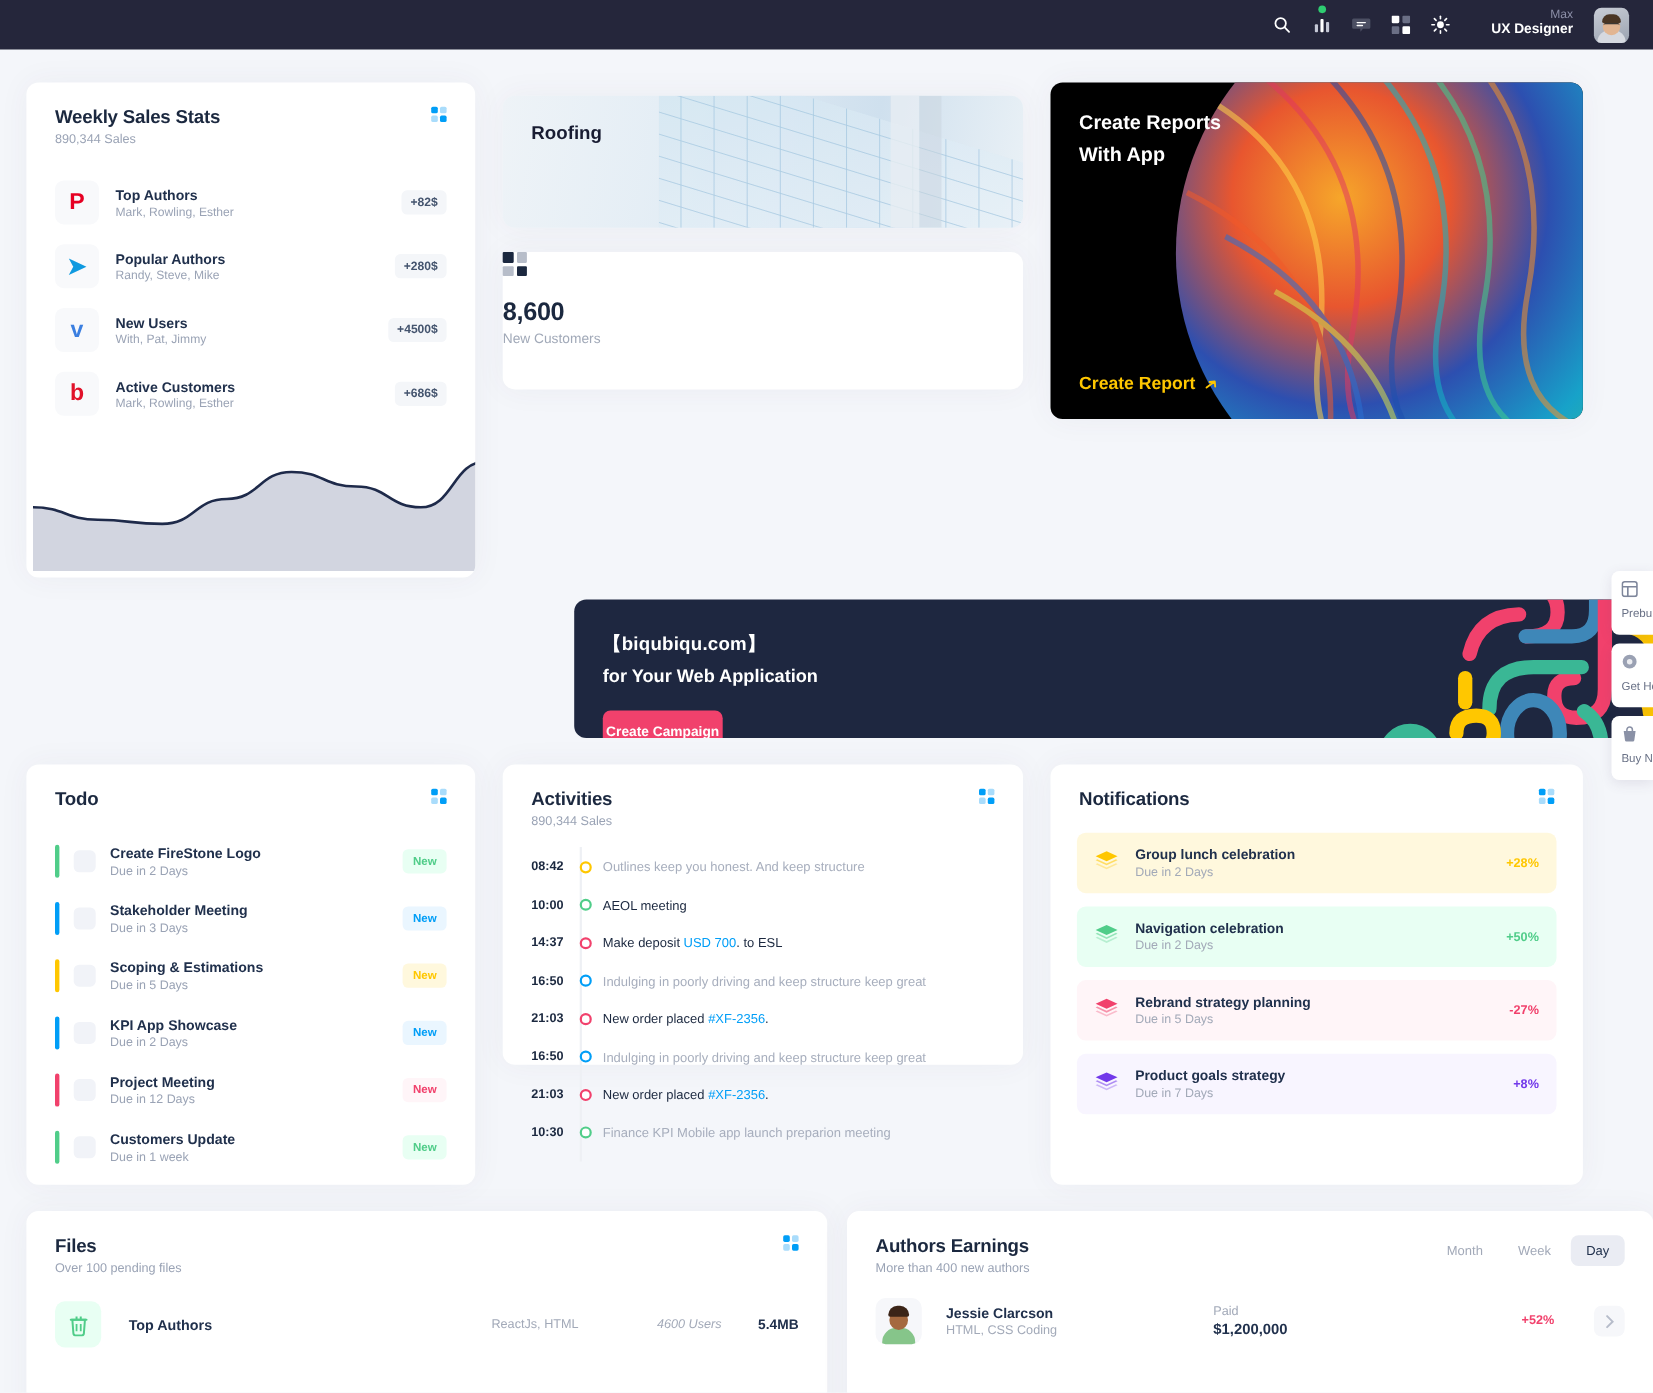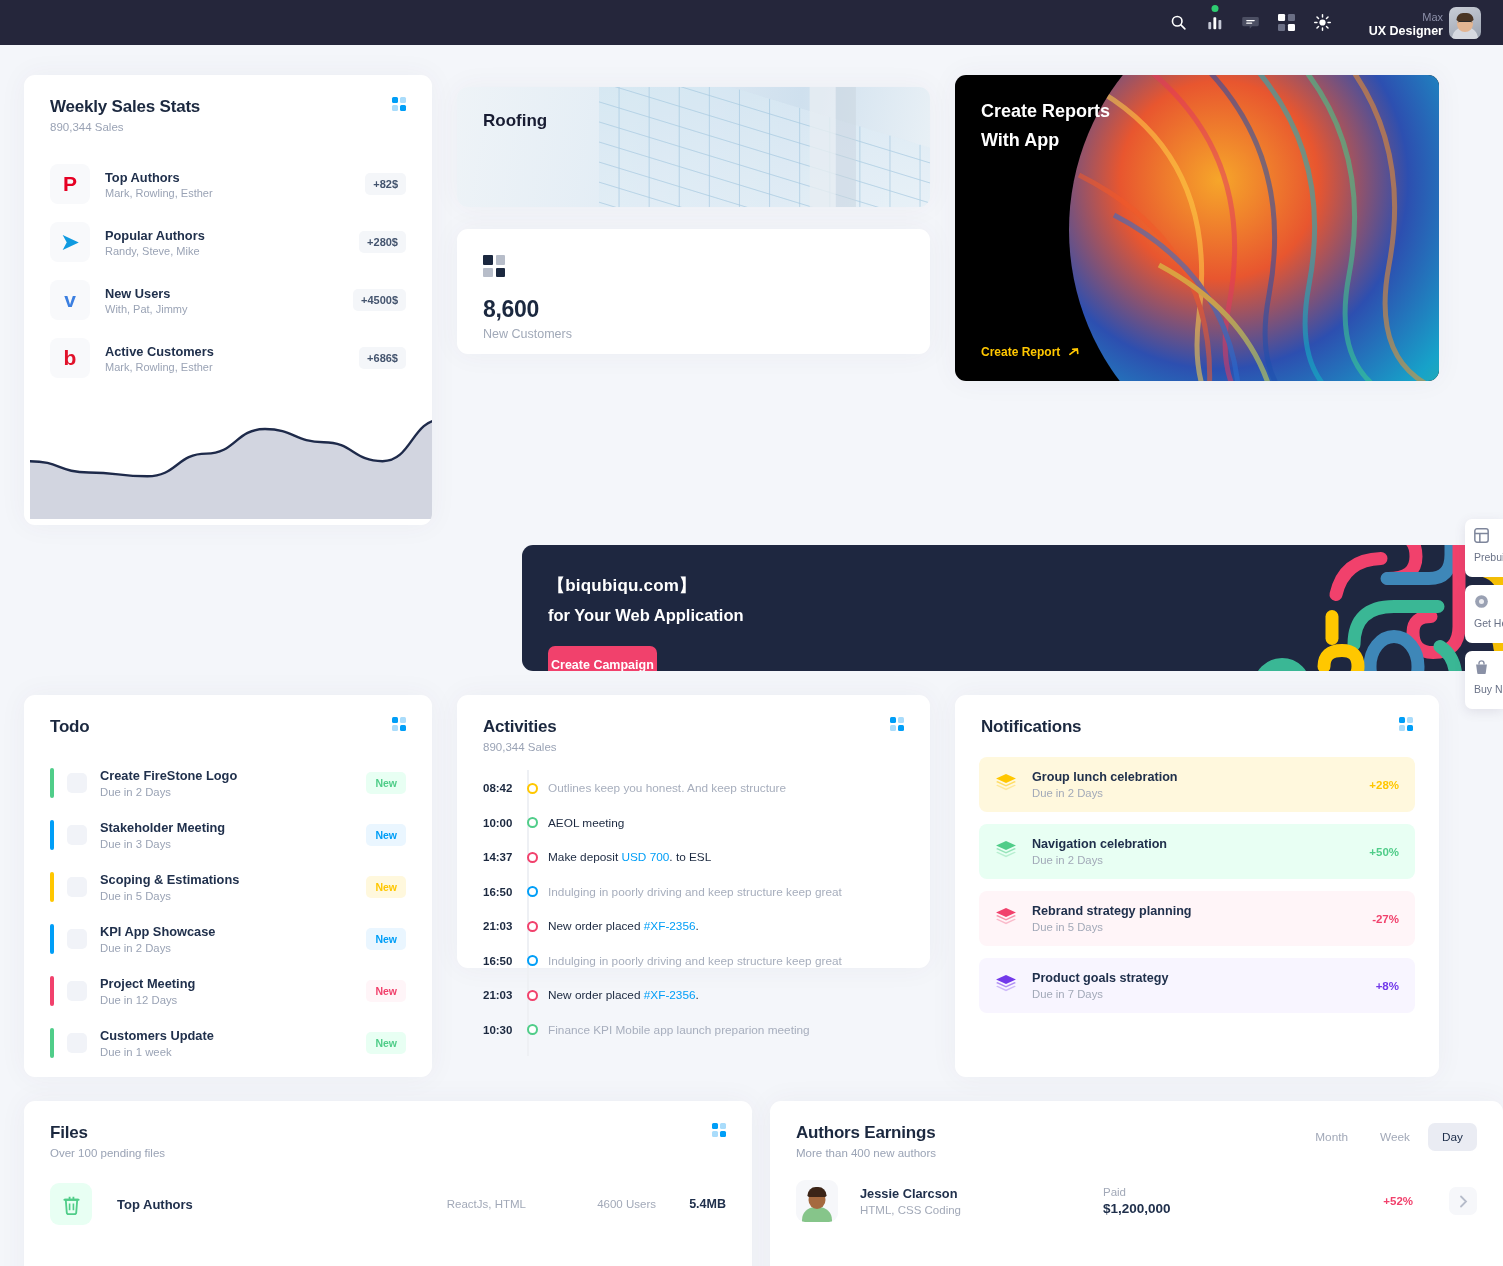--- a/index.html
+++ b/index.html
@@ -21,21 +21,21 @@
   .hdr-icon {
     width: 36px; height: 45px;
     display: flex; align-items: center; justify-content: center;
     cursor: pointer; position: relative;
   }
   .hdr-icon svg { display: block; }
   .status-dot {
     position: absolute; width: 7px; height: 7px; border-radius: 50%;
     background: #2ecc71; top: 5px; left: 50%; transform: translateX(-50%);
   }
-  .user-box { display: flex; align-items: flex-end; gap: 6px; margin-left: 28px; cursor: pointer; }
+  .user-box { display: flex; align-items: flex-start; gap: 19px; margin-left: 28px; cursor: pointer; }
   .user-text { text-align: right; line-height: 1.15; }
   .user-name { font-size: 11px; color: #8c8fa8; }
   .user-role { font-size: 12.5px; color: #ffffff; font-weight: bold; }
   .avatar-hdr {
     width: 32px; height: 32px; border-radius: 7px;
     background: linear-gradient(160deg,#c9cdd6 0%,#9aa2b0 100%);
     overflow: hidden; position: relative; flex: none;
   }
   .avatar-hdr .face {
     position:absolute; left:50%; top:9px; transform:translateX(-50%);
@@ -96,37 +96,37 @@
   .roofing {
     height: 120px; border-radius:11px; overflow:hidden; position:relative;
     background: linear-gradient(100deg,#eef3f7 0%,#e3edf5 35%,#cfe0ee 70%,#eaf1f6 100%);
     box-shadow: 0 0 28px 0 rgba(82,63,105,.05);
     margin-top: 12px;
   }
   .roof-title { position:absolute; left:26px; top:24px; font-size:17px; font-weight:bold; color:#181c32; z-index:3;}
   .roof-art { position:absolute; right:0; top:0; width:70%; height:100%; opacity:.95; }
 
   
-  .newcust { margin-top: 22px; padding: 26px; height: 125px; }
+  .newcust { margin-top: 22px; height: 125px; }
   .sq-ico { width:22px; height:22px; display:grid; grid-template-columns:1fr 1fr; gap:3px; }
   .sq-ico i { display:block; border-radius:1px; }
   .sq-d { background:#1b283f; } .sq-l { background:#b7bdc9; }
   .big-num { font-size:23px; font-weight:bold; color:#1b283f; margin-top:19px; letter-spacing:-.3px; }
   .big-sub { font-size:12.5px; color:#a1a9b8; margin-top:4px; }
 
   
   .reports {
     height: 306px; border-radius:11px; overflow:hidden; position:relative;
     background:#000; box-shadow: 0 0 28px 0 rgba(82,63,105,.05);
   }
   .rep-t { position:absolute; left:26px; top:22px; z-index:3; }
   .rep-t div { font-size:18px; font-weight:bold; color:#fff; line-height:1.6; }
   .rep-link {
     position:absolute; left:26px; bottom:22px; z-index:3;
-    font-size:12px; font-weight:bold; color:#ffc700;
+    font-size:16px; font-weight:bold; color:#ffc700;
     display:flex; align-items:center; gap:8px; cursor:pointer;
   }
   .rep-art { position:absolute; right:-40px; top:-60px; width:460px; height:430px; }
 
   
   .campaign {
     margin-top: 20px; height: 126px; border-radius:11px; overflow:hidden;
     background:#1e2740; position:relative;
   }
   .camp-in { position:relative; z-index:3; padding: 29px 0 0 26px; }
@@ -179,21 +179,21 @@
 
   
   .row3 { display:flex; gap:18px; margin-top:24px; align-items:flex-start; }
   .files-card { width:728px; flex:none; height:312px; overflow:hidden; }
   .auth-card  { width:733px; flex:none; height:312px; overflow:hidden; }
 
   .file-row { display:flex; align-items:center; padding:10px 26px; gap:0; }
   .file-ico { width:42px; height:42px; border-radius:9px; display:flex; align-items:center; justify-content:center; flex:none; }
   .file-name { font-size:13px; font-weight:bold; color:#20304c; margin-left:25px; flex:1; }
   .file-tech { font-size:11.5px; color:#a2a9b8; width:160px; text-align:right; }
-  .file-users { font-size:11.5px; color:#a2a9b8; width:130px; text-align:right; }
+  .file-users { font-size:11.5px; color:#a2a9b8; width:130px; text-align:right;font-style:italic; }
   .file-size { font-size:12.5px; font-weight:bold; color:#20304c; width:70px; text-align:right; }
 
   .tabs { display:flex; gap:4px; align-items:center; }
   .tab { font-size:11.8px; color:#a2a9b8; padding:7px 14px; border-radius:7px; cursor:pointer; }
   .tab.active { background:#eaecf3; color:#20304c; font-weight:500; }
 
   .auth-row { display:flex; align-items:center; padding:9px 26px; gap:0; }
   .auth-av { width:42px; height:42px; border-radius:9px; background:#f6f7fa; position:relative; overflow:hidden; flex:none; }
   .auth-mid { margin-left:22px; flex:1; }
   .auth-name { font-size:12.8px; font-weight:bold; color:#20304c; }

